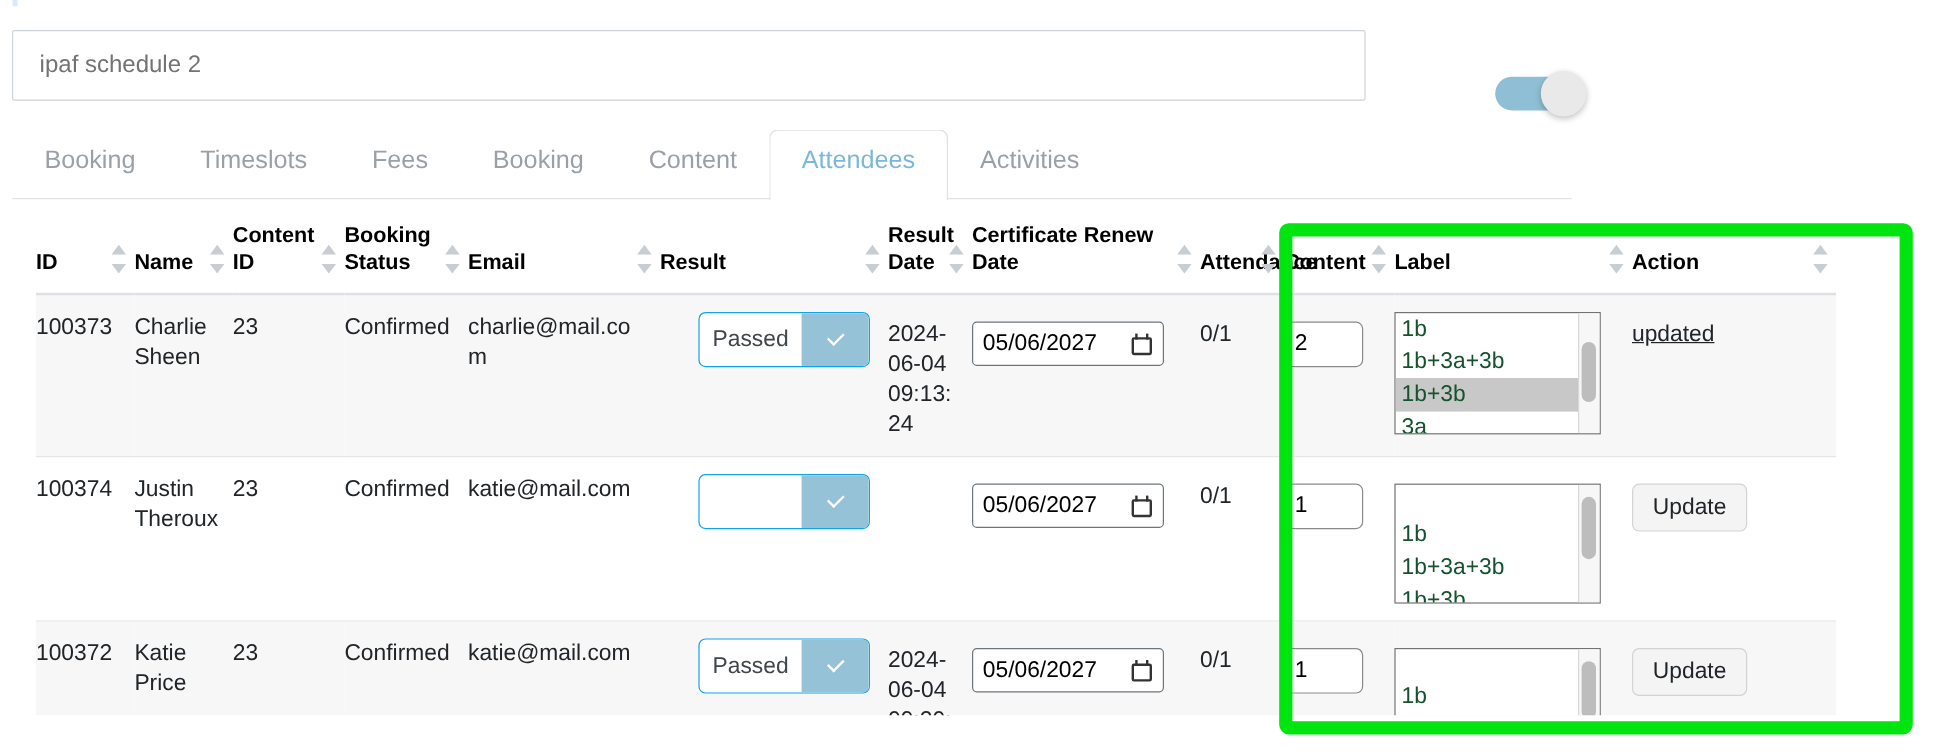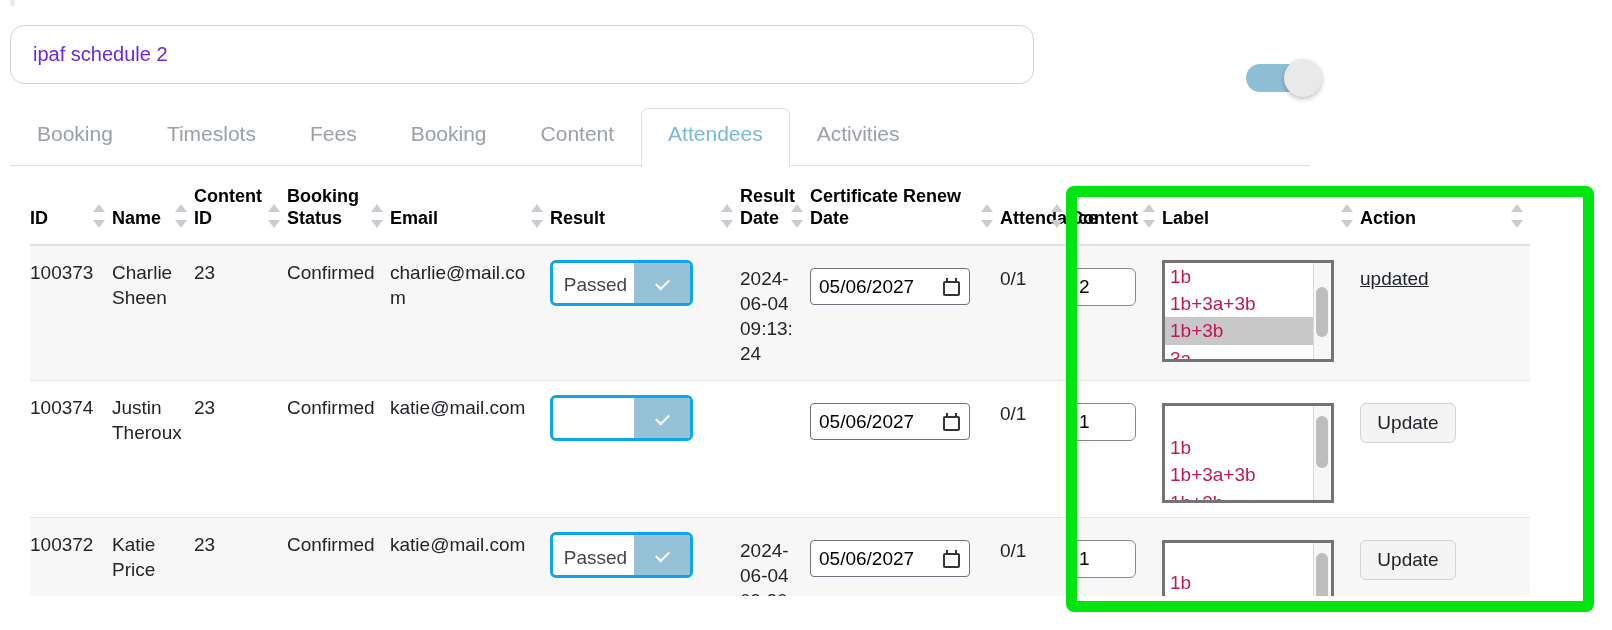--- a/index.html
+++ b/index.html
@@ -26,26 +26,26 @@
     white-space: nowrap;
     overflow: hidden;
   }
 
   
   .title-row {
     position: absolute; left: 10px; top: 25px;
     width: 1310px; height: 62px;
   }
   .title-input {
-    width: 1024px; height: 59px;
+    width: 1128px; height: 59px;
     border: 1px solid #ced4da;
-    border-radius: 14px;
+    border-radius: 2px;
     background: #fff;
     font-size: 20px;
-    color: #6d28d9;
+    color: #737373;
     padding: 0 22px;
     font-family: "Liberation Sans", sans-serif;
     outline: none;
   }
   .toggle {
     position: absolute; left: 1236px; top: 34px;
     width: 75px; height: 38px;
     cursor: pointer;
   }
   .toggle .track {
@@ -137,25 +137,26 @@
     line-height: 1.32;
     word-wrap: break-word;
   }
   tr.striped td { background: #f7f7f7; }
   tr.plain td { background: #ffffff; }
 
   
   .result-select {
     position: relative;
     width: 143px; height: 46px;
-    border: 3px solid #0ea5e9;
+    border: 1px solid #0ea5e9;
     border-radius: 6px;
     background: #fff;
     overflow: hidden;
     cursor: pointer;
+    margin-left: 32px;
   }
   .result-select .val {
     position: absolute; left: 0; top: 0;
     width: 85px; height: 44px;
     display: flex; align-items: center; justify-content: center;
     font-size: 19px; color: #41464b;
   }
   .result-select .arrowbox {
     position: absolute; right: 0; top: 0;
     width: 56px; height: 44px;
@@ -209,25 +210,25 @@
     color: #000;
     padding: 0 8px;
     font-family: "Liberation Sans", sans-serif;
     outline: none;
   }
 
   
   .label-list {
     position: relative;
     width: 172px;
-    border: 3px solid #737373;
+    border: 1px solid #737373;
     background: #fff;
     overflow: hidden;
     font-size: 19px;
-    color: #be185d;
+    color: #14532d;
     cursor: pointer;
   }
   .label-list .opts { padding: 0; }
   .label-list .opt {
     padding: 1px 5px;
     white-space: nowrap;
     line-height: 1.33;
   }
   .label-list .opt.sel { background: #c8c8c8; }
   .label-list .sbar {

